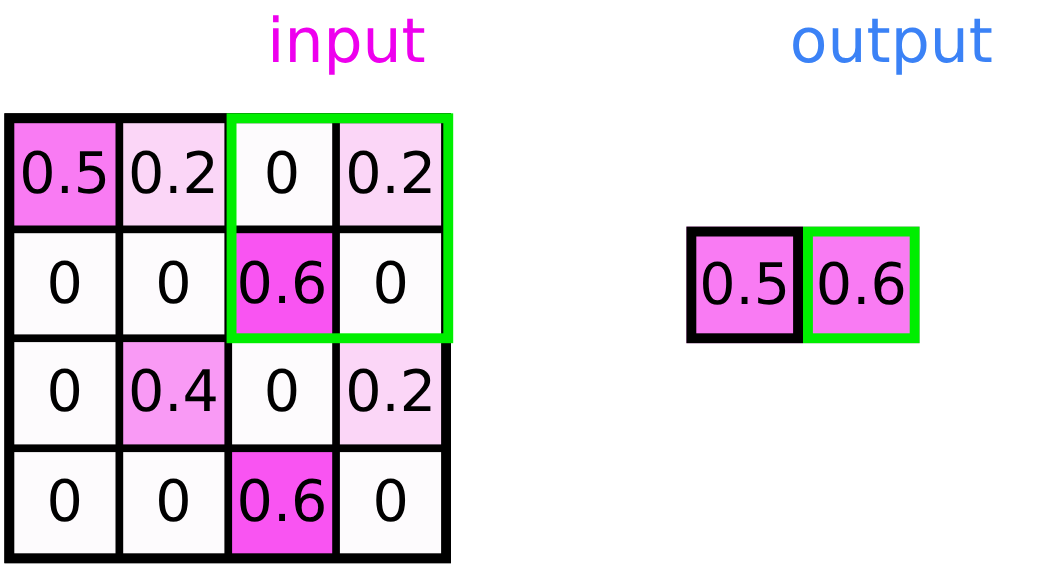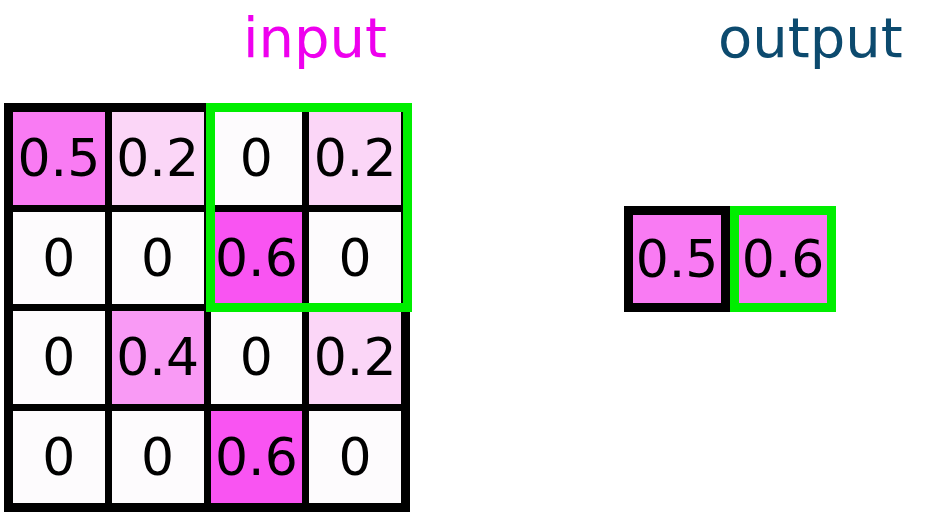--- a/index.html
+++ b/index.html
@@ -88,21 +88,21 @@
     color: #000000;
   }
   #output-grid .ocell.slot0 { left: 0px;   border: 9px solid #000000; }
   #output-grid .ocell.slot1 { left: 106px; border: 9px solid #00ee00; z-index: 2; }
 </style>
 </head>
 <body>
 
 <div class="title" id="title-input" style="color: rgb(238, 0, 238);">input</div>
 
-<div class="title" id="title-output" style="color: #0c4a6e;">output</div>
+<div class="title" id="title-output" style="color: #3b82f6;">output</div>
 
 <div id="input-grid">
     <div class="cell" style="background: rgb(249, 123, 243);">0.5</div>
     <div class="cell" style="background: rgb(251, 214, 247);">0.2</div>
     <div class="cell" style="background: rgb(253, 251, 253);">0</div>
     <div class="cell" style="background: rgb(251, 214, 247);">0.2</div>
     <div class="cell" style="background: rgb(253, 251, 253);">0</div>
     <div class="cell" style="background: rgb(253, 251, 253);">0</div>
     <div class="cell" style="background: rgb(249, 84, 242);">0.6</div>
     <div class="cell" style="background: rgb(253, 251, 253);">0</div>

